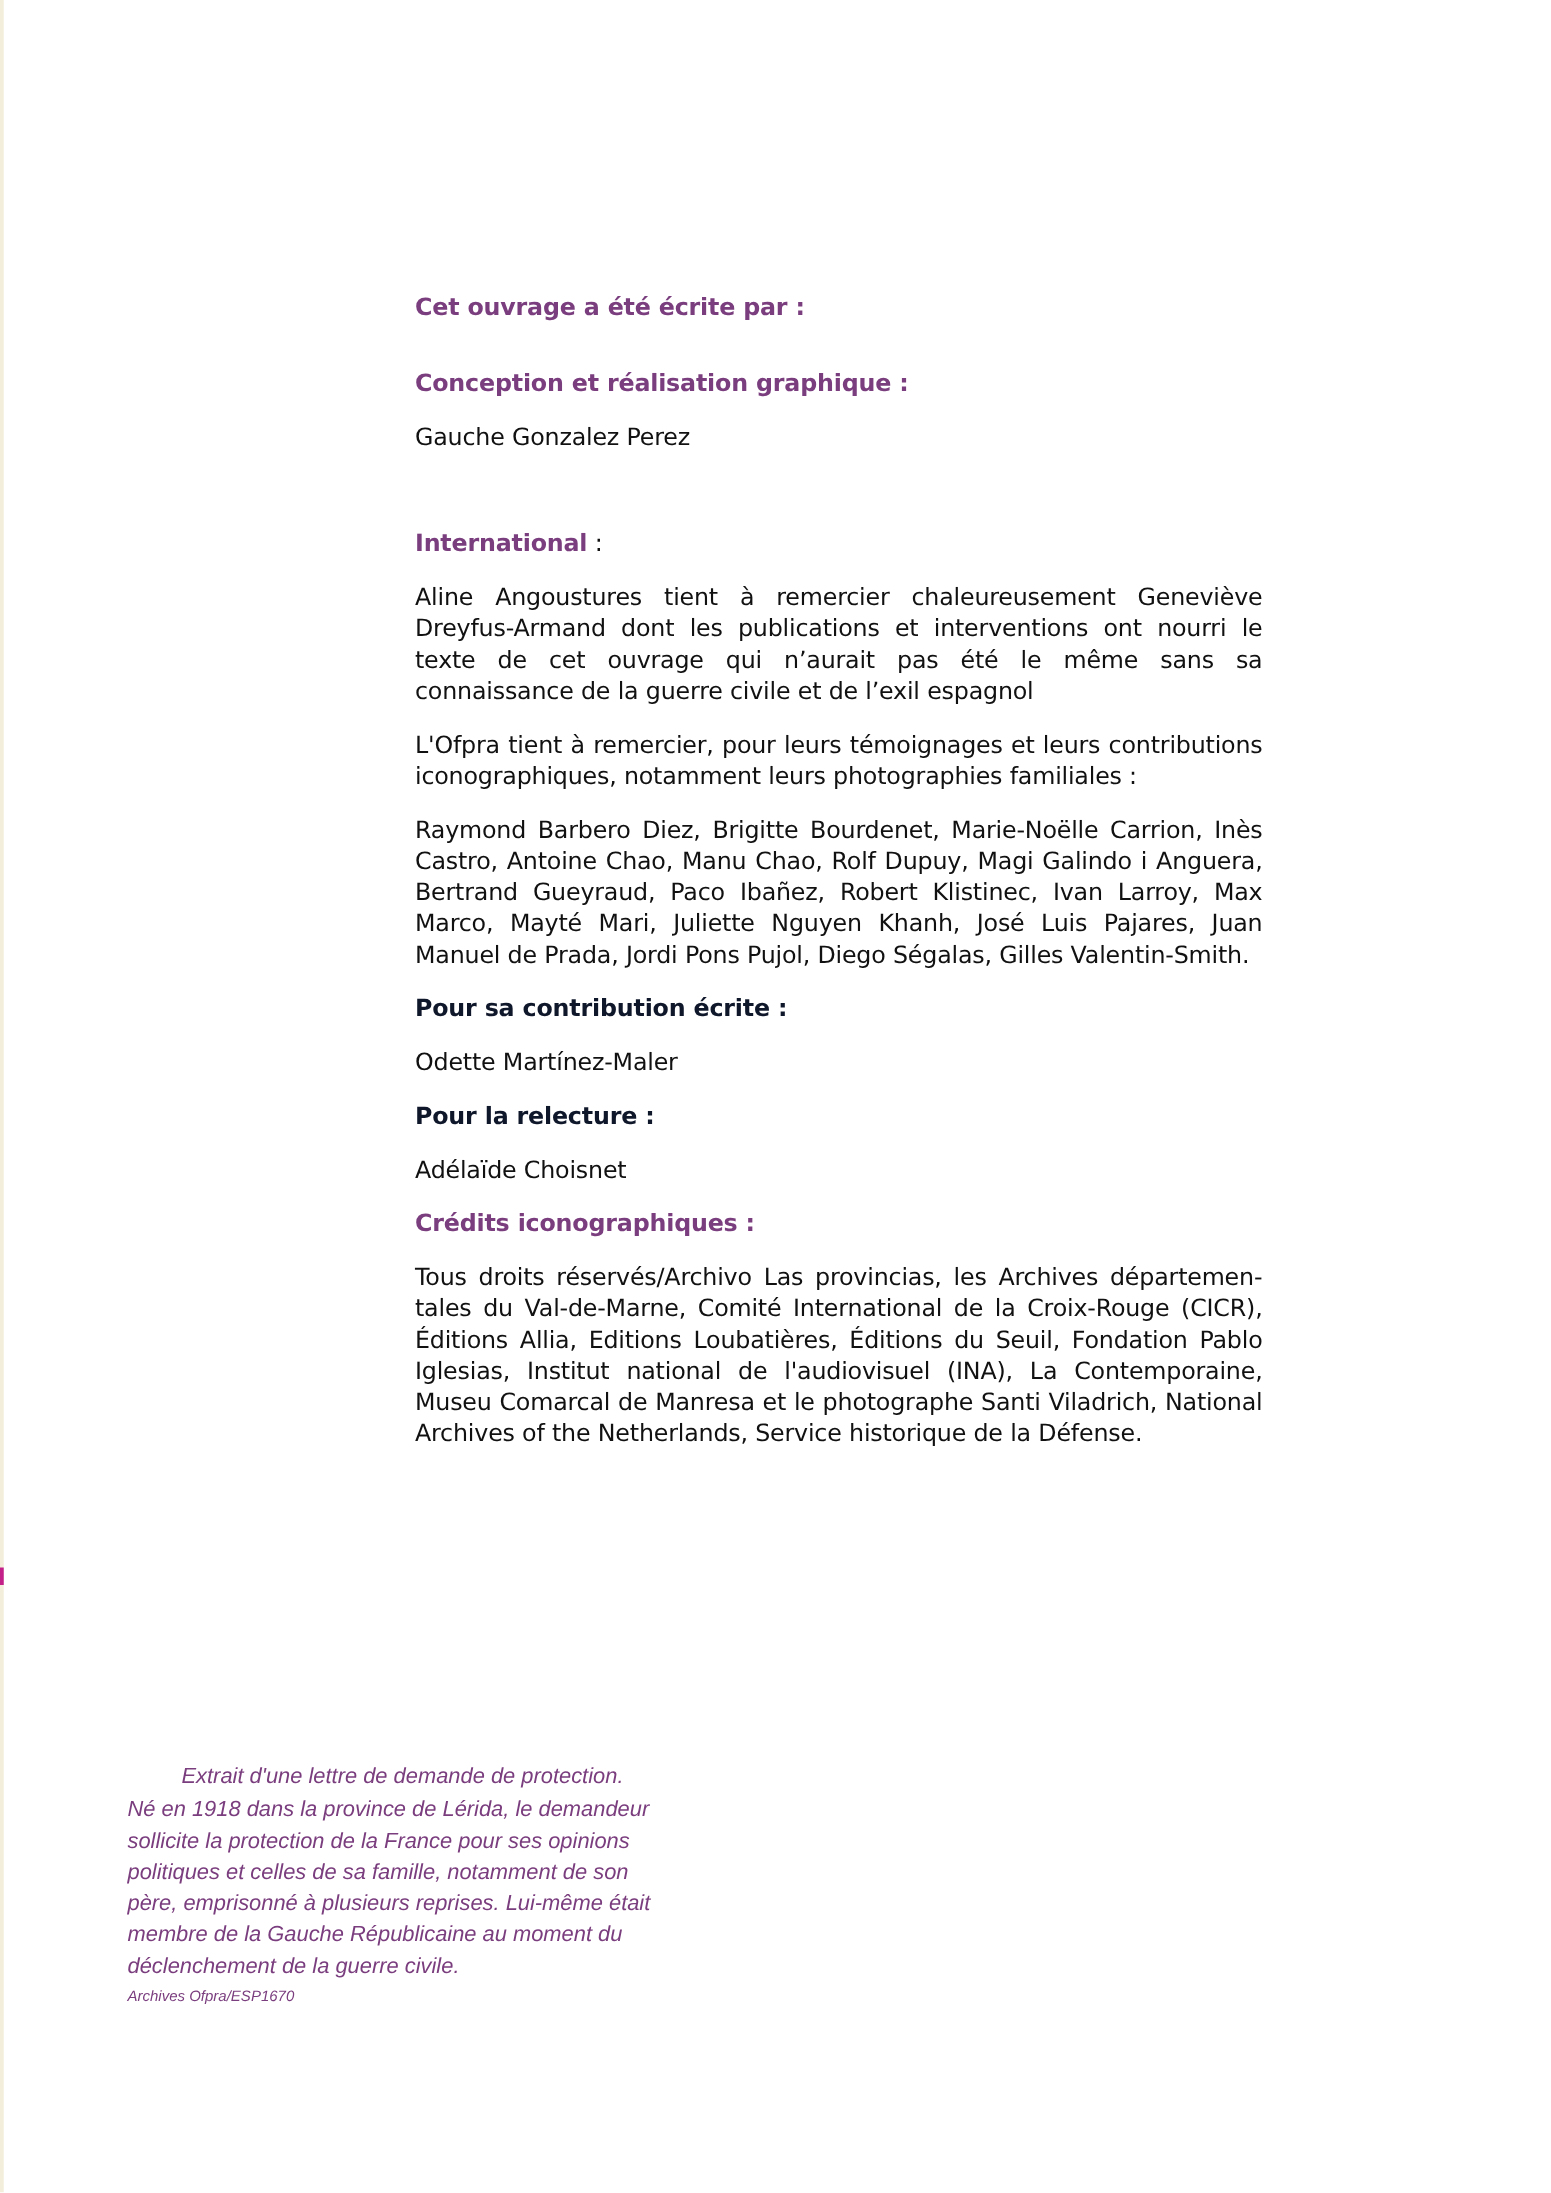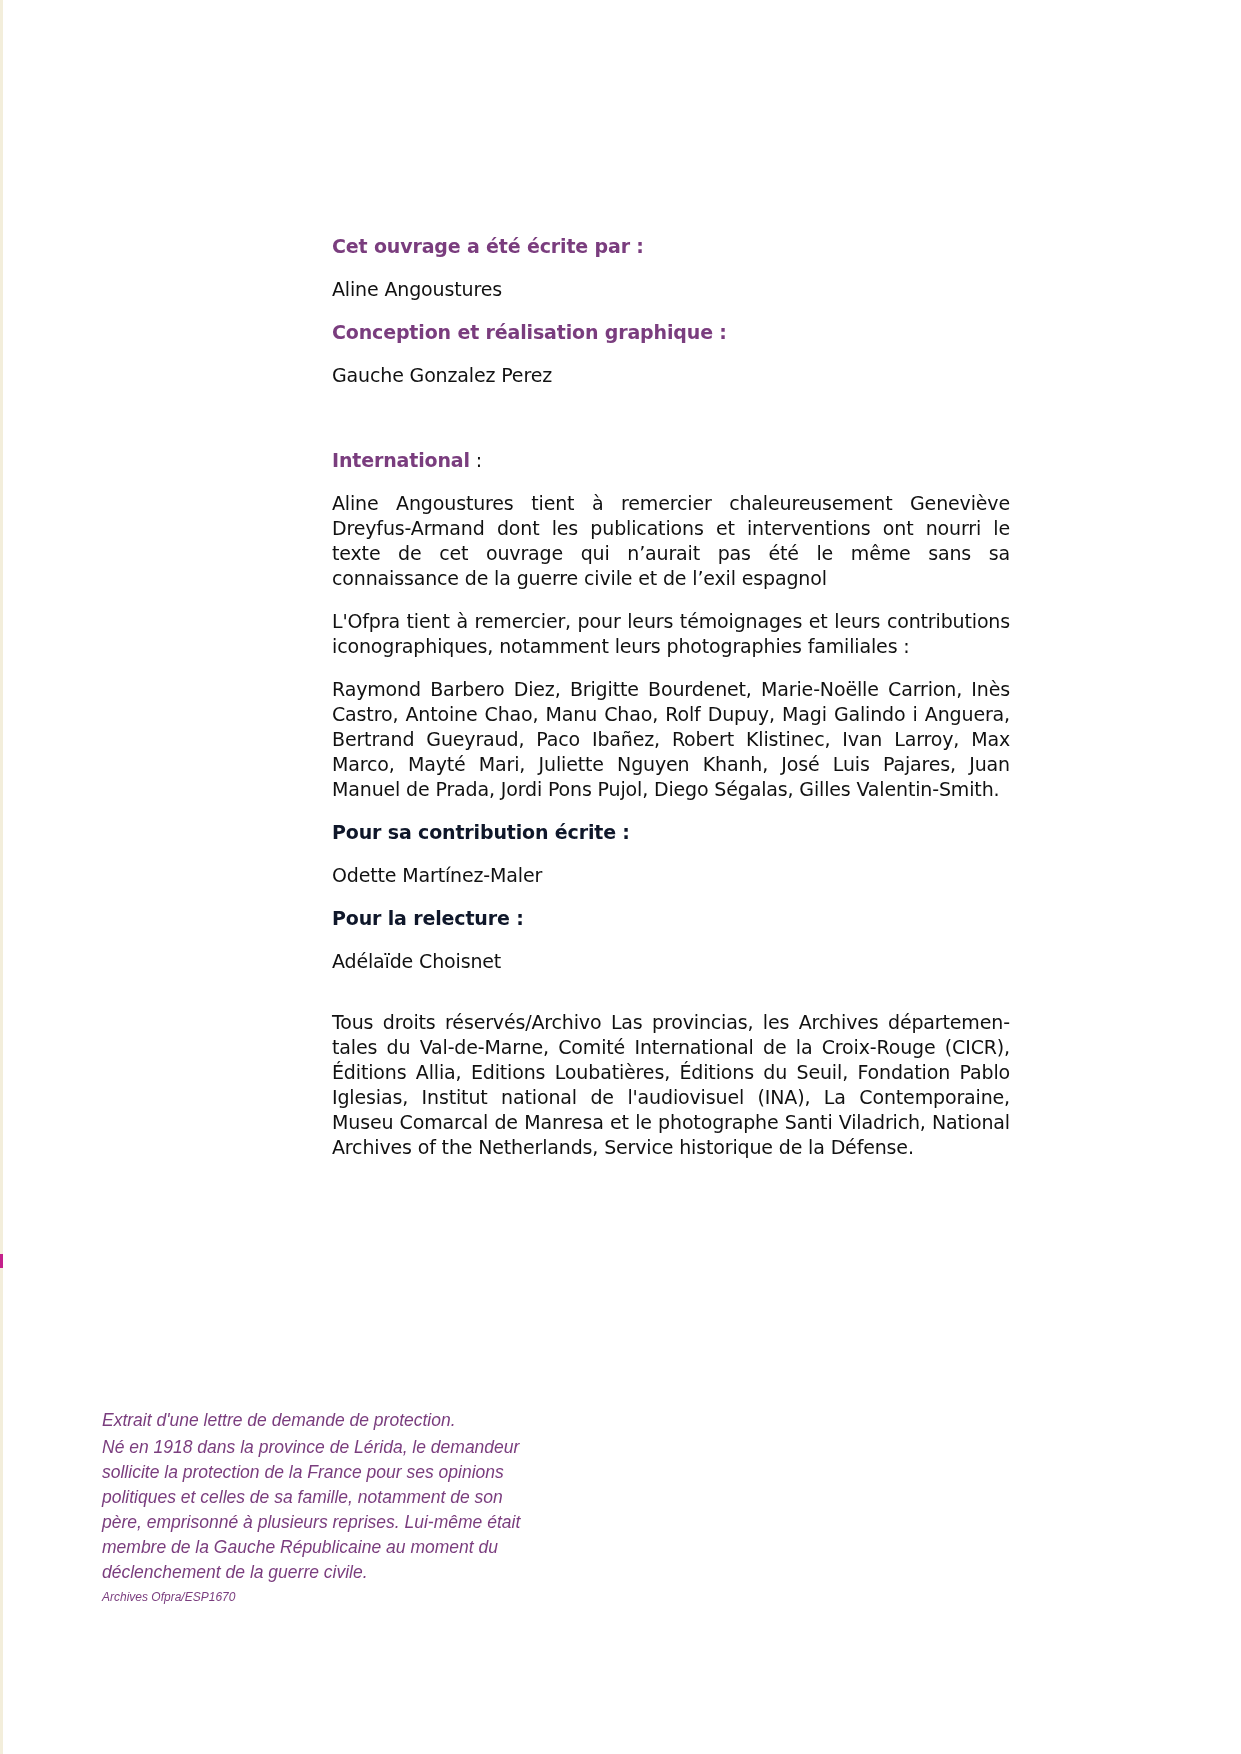--- a/index.html
+++ b/index.html
@@ -64,36 +64,35 @@
       left: 102px;
       top: 1408px;
       width: 440px;
       font-family: "Liberation Sans", sans-serif;
       font-style: italic;
       color: #7a3d7e;
       font-size: 17.5px;
       line-height: 25px;
     }
     .caption p { margin: 0; }
-    .caption .intro { margin-bottom: 2px; }
+    .caption .intro { margin-bottom: 2px; text-align: center; }
     .caption .source {
       font-size: 12px;
       line-height: 24px;
     }
   </style>
 </head>
 <body>
 
 <div class="edge-strip"></div>
 <div class="edge-mark"></div>
 
 <main class="main">
   <p class="heading">Cet ouvrage a été écrite par :</p>
   <div class="gap-s"></div>
-  <p>Aline Angoustures</p>
   <div class="gap-s"></div>
   <p class="heading">Conception et réalisation graphique :</p>
   <div class="gap-s"></div>
   <p>Gauche Gonzalez Perez</p>
   <div class="gap-m"></div>
 
   <p class="heading"><span>International</span><span class="colon"> :</span></p>
   <div class="gap-s"></div>
   <p class="just">Aline Angoustures tient à remercier chaleureusement Geneviève Dreyfus-Armand dont les publications et interventions ont nourri le texte de cet ouvrage qui n’aurait pas été le même sans sa connaissance de la guerre civile et de l’exil espagnol</p>
   <div class="gap-s"></div>
@@ -103,20 +102,21 @@
   <div class="gap-s"></div>
 
   <p class="label-bold">Pour sa contribution écrite :</p>
   <div class="gap-s"></div>
   <p>Odette Martínez-Maler</p>
   <div class="gap-s"></div>
   <p class="label-bold">Pour la relecture :</p>
   <div class="gap-s"></div>
   <p>Adélaïde Choisnet</p>
   <div class="gap-s"></div>
+  <p class="heading">Crédits iconographiques :</p>
   <div class="gap-s"></div>
   <p class="just">Tous droits réservés/Archivo Las provincias, les Archives départemen­tales du Val-de-Marne, Comité International de la Croix-Rouge (CICR), Éditions Allia, Editions Loubatières, Éditions du Seuil, Fondation Pablo Iglesias, Institut national de l'audiovisuel (INA), La Contemporaine, Museu Comarcal de Manresa et le photographe Santi Viladrich, National Archives of the Netherlands, Service historique de la Défense.</p>
 </main>
 
 <aside class="caption">
   <p class="intro">Extrait d'une lettre de demande de protection.</p>
   <p>Né en 1918 dans la province de Lérida, le demandeur sollicite la protection de la France pour ses opinions politiques et celles de sa famille, notamment de son père, emprisonné à plusieurs reprises. Lui-même était membre de la Gauche Républicaine au moment du déclenchement de la guerre civile.</p>
   <p class="source">Archives Ofpra/ESP1670</p>
 </aside>
 

